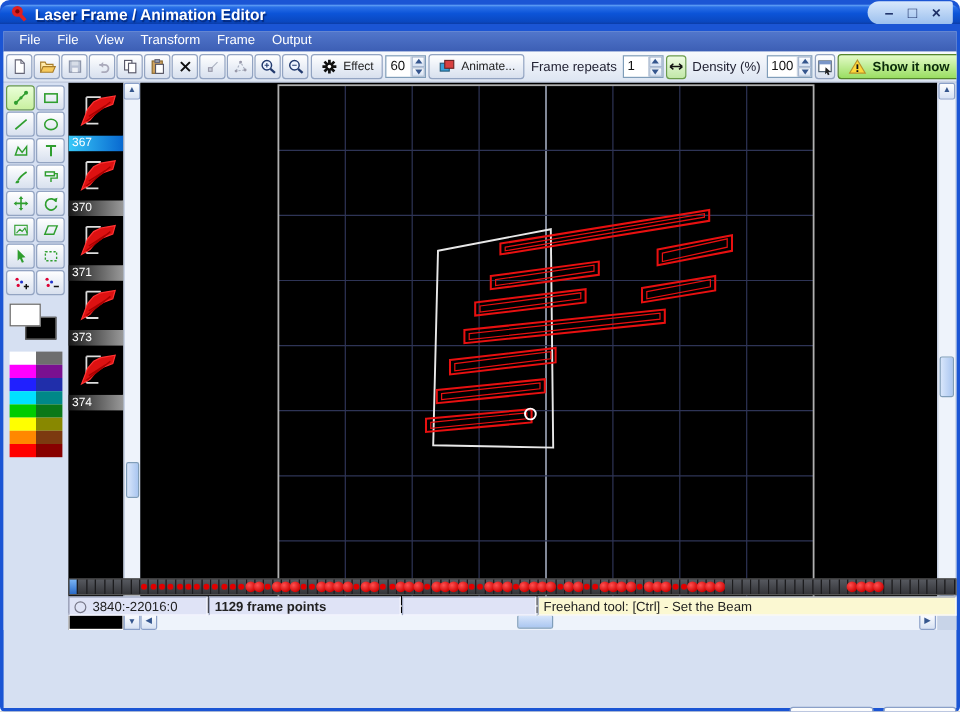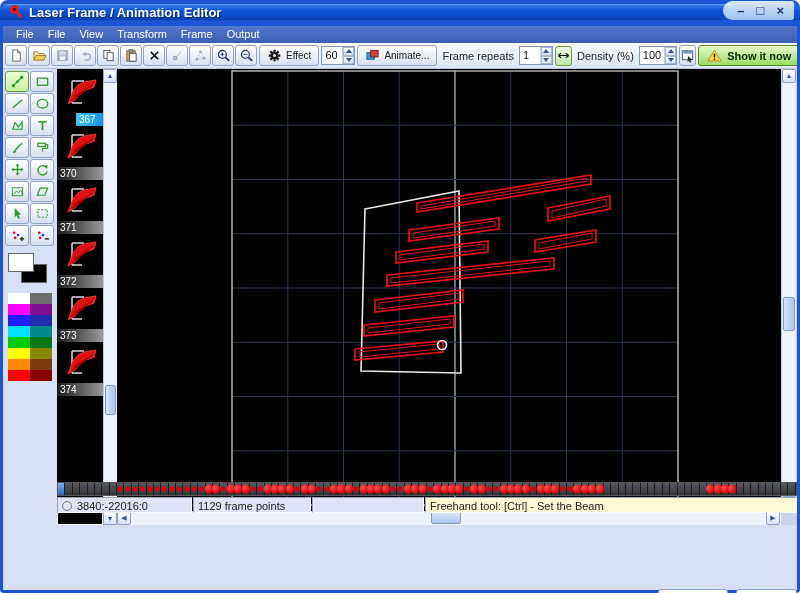--- a/index.html
+++ b/index.html
@@ -51,21 +51,21 @@
   #palette{margin-top:2px;padding-left:5px;}
   .pal-row{display:flex;}
   .pal-cell{width:22px;height:11px;}
   
   .framelist{position:absolute;left:54px;top:0;width:60px;height:456px;background:#cdd7ea;}
   #frames{position:absolute;left:0;top:0;width:46px;height:442px;background:#000;padding-top:4px;overflow:hidden;}
   .fitem{margin-bottom:1px;}
   .fthumb{width:44px;height:40px;margin-left:1px;background:#000;}
   .flabel{width:46px;height:13px;font-size:10px;color:#fff;padding:1px 0 0 3px;
     background:linear-gradient(90deg,#1a1a1a,#9a9a9a);}
-  .flabel.sel{background:linear-gradient(90deg,#38c8f8,#0868d0);margin-left:19px;}
+  .flabel.sel{background:linear-gradient(90deg,#38c8f8,#0868d0);}
   .fscroll{position:absolute;left:46px;top:0;width:14px;height:442px;background:#eef3fb;border-left:1px solid #c0cade;}
   .fcombo{position:absolute;left:0;bottom:0;width:60px;height:14px;display:flex;}
   .fcombo-box{flex:1;background:#000;border:1px solid #fff;}
   .fcombo-btn{width:14px;background:linear-gradient(180deg,#fdfeff,#d7e2f4);border:1px solid #8ba0c8;
     font-size:7px;color:#35568e;display:flex;align-items:center;justify-content:center;}
   
   .sb-btn{position:absolute;width:14px;height:14px;background:linear-gradient(180deg,#fdfeff,#d7e2f4);
     border:1px solid #8ba0c8;border-radius:2px;color:#35568e;font-size:7px;line-height:12px;text-align:center;}
   .sb-thumb{position:absolute;background:linear-gradient(90deg,#d8e6fb,#aac6f0);border:1px solid #7f9db9;border-radius:2px;}
   .sb-thumb.h{background:linear-gradient(180deg,#d8e6fb,#aac6f0);}
@@ -78,22 +78,22 @@
   .timeline{position:absolute;left:54px;top:456px;width:740px;height:14px;display:flex;background:#2a2a2c;border:1px solid #555;}
   .tl-cell{flex:1;position:relative;background:linear-gradient(180deg,#56595f,#343539);border-right:1px solid #1c1c1e;}
   .tl-cell.sel{background:linear-gradient(180deg,#7ab4f4,#2a6ac8);}
   .tl-dot{position:absolute;left:50%;top:50%;transform:translate(-50%,-50%);border-radius:50%;}
   .tl-dot.big{width:9px;height:9px;background:radial-gradient(circle at 35% 35%,#ff5050,#cc0000 75%);}
   .tl-dot.small{width:5px;height:5px;background:#e00000;}
   
   .statusbar{position:absolute;left:54px;top:470px;width:740px;height:18px;display:flex;gap:1px;padding-top:1px;}
   .sb{height:16px;border:1px solid;border-color:#9aa2bc #f8f8ff #f8f8ff #9aa2bc;background:#dfe3f6;
     font-size:11px;color:#222;padding:1px 4px 0 4px;display:flex;align-items:center;white-space:nowrap;overflow:hidden;}
-  .sb1{width:135px;}
-  .sb2{width:118px;}
+  .sb1{width:116px;}
+  .sb2{width:160px;font-weight:bold;}
   .sb3{width:112px;}
   .sb4{flex:1;background:#fbf8d2;}
   .sb-circle{width:10px;height:10px;border:1px solid #778;border-radius:50%;margin-right:5px;flex:none;}
   
   .bottombar{position:absolute;left:0;top:488px;width:100%;height:76px;}
   .dlg-btn{position:absolute;top:75px;height:22px;border:1px solid #8aa0c8;border-radius:3px;font-size:11px;color:#223;
     background:linear-gradient(180deg,#fefefe,#eef2f8 60%,#dfe6f0);}
   .dlg-btn.ok{right:69px;width:70px;}
   .dlg-btn.cancel{right:0;width:61px;}
   .ic{display:inline-flex;align-items:center;justify-content:center;}
@@ -497,29 +497,20 @@
               <div class="flabel">370</div>
             </div>
             <div class="fitem">
               <div class="fthumb"><svg viewBox="0 0 44 40" width="44" height="40">
                   <rect width="44" height="40" fill="#000"></rect>
                   <path d="M14 8h12M14 8v22M14 30h10" stroke="#ddd" stroke-width="1.5" fill="none"></path>
                   <path d="M10 31L15 18 20 12 26 9 38 7 36 14 28 17 22 21 17 27Z" fill="#dd1111" stroke="#ff3333"></path>
                   <path d="M16 24L30 15M14 28L34 12" stroke="#aa0000" stroke-width="1.2"></path>
                 </svg></div>
               <div class="flabel">371</div>
-            </div>
-            <div class="fitem">
-              <div class="fthumb"><svg viewBox="0 0 44 40" width="44" height="40">
-                  <rect width="44" height="40" fill="#000"></rect>
-                  <path d="M14 8h12M14 8v22M14 30h10" stroke="#ddd" stroke-width="1.5" fill="none"></path>
-                  <path d="M10 31L15 18 20 12 26 9 38 7 36 14 28 17 22 21 17 27Z" fill="#dd1111" stroke="#ff3333"></path>
-                  <path d="M16 24L30 15M14 28L34 12" stroke="#aa0000" stroke-width="1.2"></path>
-                </svg></div>
-              <div class="flabel">372</div>
             </div>
             <div class="fitem">
               <div class="fthumb"><svg viewBox="0 0 44 40" width="44" height="40">
                   <rect width="44" height="40" fill="#000"></rect>
                   <path d="M14 8h12M14 8v22M14 30h10" stroke="#ddd" stroke-width="1.5" fill="none"></path>
                   <path d="M10 31L15 18 20 12 26 9 38 7 36 14 28 17 22 21 17 27Z" fill="#dd1111" stroke="#ff3333"></path>
                   <path d="M16 24L30 15M14 28L34 12" stroke="#aa0000" stroke-width="1.2"></path>
                 </svg></div>
               <div class="flabel">373</div>
             </div>

